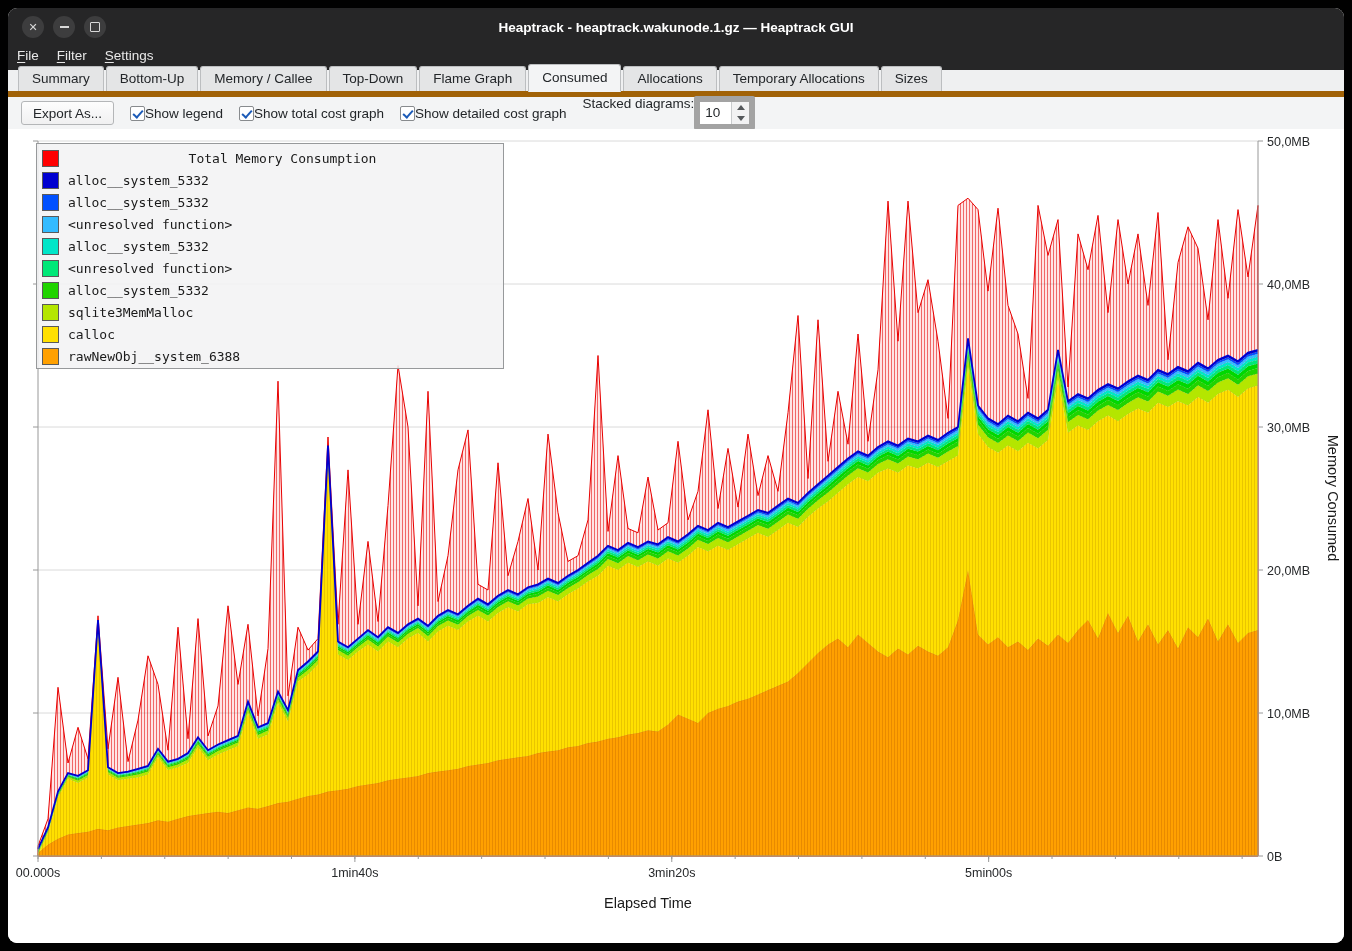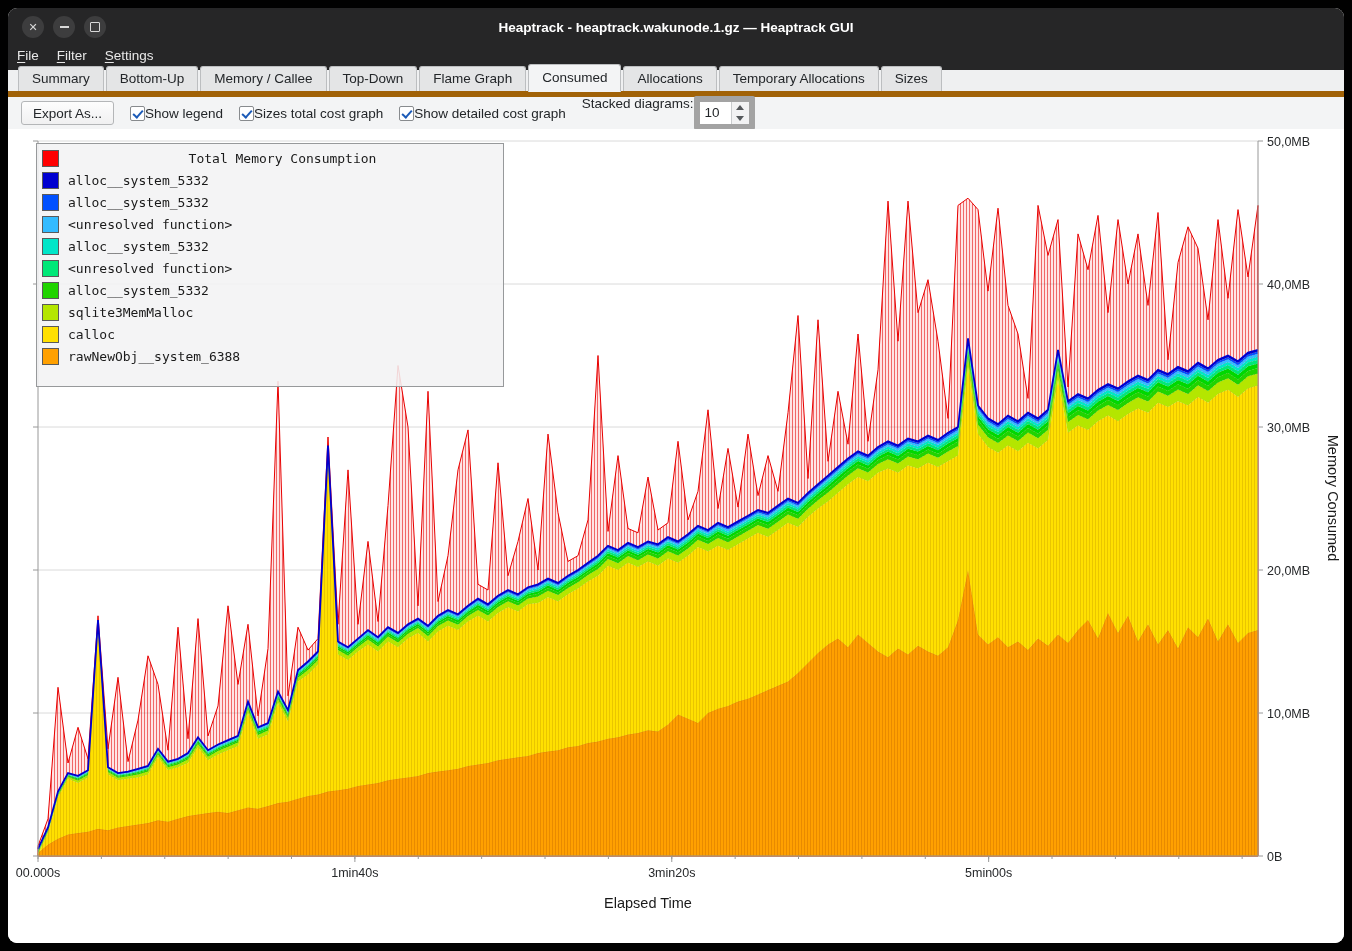--- a/index.html
+++ b/index.html
@@ -27,21 +27,21 @@
   .cb{width:15px;height:15px;border:1px solid #888b8e;border-radius:2px;background:#fff;position:relative;box-sizing:border-box;}
   .cb .check{position:absolute;left:4px;top:1px;width:4px;height:8px;border:solid #1c5bb8;border-width:0 2px 2px 0;transform:rotate(42deg);}
   .spin{display:flex;height:22px;border:6px solid #a3a3a3;border-radius:2px;background:#fff;overflow:hidden;}
   .spin-val{width:26px;padding-left:5px;line-height:22px;font-size:13.5px;color:#232629;}
   .spin-btns{width:17px;display:flex;flex-direction:column;border-left:1px solid #c9cbcd;}
   .spin-btn{flex:1;display:flex;align-items:center;justify-content:center;background:#f2f2f3;}
   .tri-up{width:0;height:0;border-left:4px solid transparent;border-right:4px solid transparent;border-bottom:5px solid #55585b;}
   .tri-down{width:0;height:0;border-left:4px solid transparent;border-right:4px solid transparent;border-top:5px solid #55585b;}
   
   .chart-area{position:relative;height:814px;background:#ffffff;}
-  .legend{position:absolute;left:28px;top:14px;width:468px;background:rgba(242,243,244,0.88);border:1px solid #97999b;padding:3px 6px 19px 5px;box-sizing:border-box;}
+  .legend{position:absolute;left:28px;top:14px;width:468px;background:rgba(242,243,244,0.88);border:1px solid #97999b;padding:3px 6px 1px 5px;box-sizing:border-box;}
   .legend-row{display:flex;align-items:center;gap:9px;height:22px;}
   .legend-swatch{width:17px;height:17px;border:1px solid #5a5a5a;box-sizing:border-box;flex:0 0 auto;}
   .legend-label{font-family:"DejaVu Sans Mono",monospace;font-size:13px;color:#1a1a1a;white-space:pre;}
   .legend-title{flex:1;text-align:center;font-family:"DejaVu Sans Mono",monospace;font-size:13px;color:#1a1a1a;}
 </style>
 </head>
 <body>
 
 <div class="window">
 
@@ -82,21 +82,21 @@
         <span class="cb-group">
           <span class="cb">
             <span class="check"></span>
           </span>
           <span>Show legend</span>
         </span>
         <span class="cb-group">
           <span class="cb">
             <span class="check"></span>
           </span>
-          <span>Sizes total cost graph</span>
+          <span>Show total cost graph</span>
         </span>
         <span class="cb-group">
           <span class="cb">
             <span class="check"></span>
           </span>
           <span>Show detailed cost graph</span>
         </span>
       </span>
     <span class="cb-group">
       <span>Stacked diagrams:</span>

